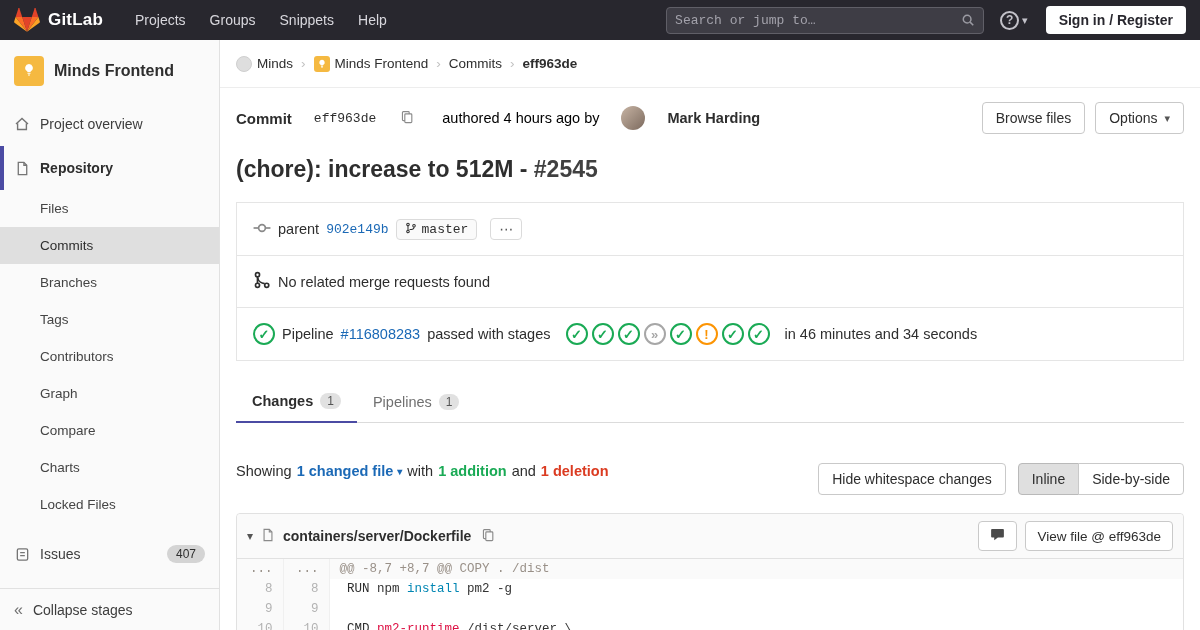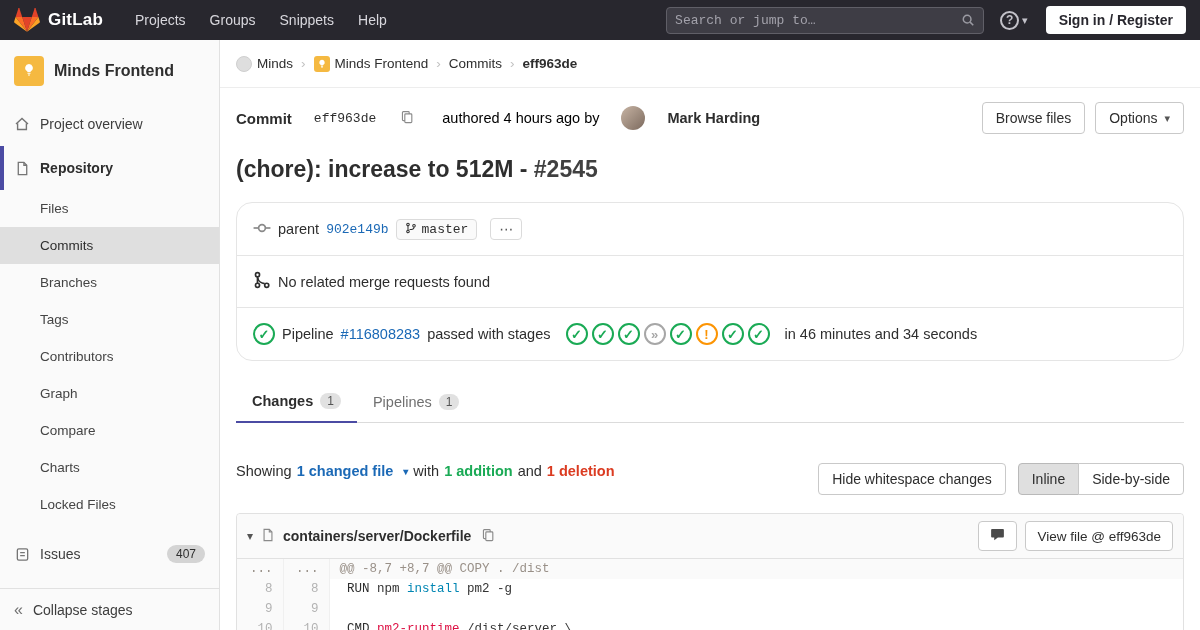--- a/index.html
+++ b/index.html
@@ -62,41 +62,41 @@
   .avatar-sm{width:24px;height:24px;border-radius:50%;background:linear-gradient(135deg,#c7b4a4 0%,#7c6a5e 100%);display:inline-block;cursor:pointer}
   .author{font-weight:bold}
   .commit-actions{display:flex;gap:10px}
   .btn{background:#fff;border:1px solid #c9c9c9;border-radius:4px;height:32px;padding:12px 13px;font-size:14px;color:#2e2e2e;display:inline-flex;align-items:center;gap:7px}
   .btn .caret{font-size:11px;color:#555}
   .btn.selected{background:#dfdfdf;border-color:#b9b9b9}
 
   .commit-title{font-size:23px;font-weight:bold;margin-top:20px;line-height:30px}
   .commit-title .link{color:#404040}
 
-  .info-box{margin-top:18px;border:1px solid #e5e5e5;border-radius:16px}
+  .info-box{margin-top:18px;border:1px solid #e5e5e5;border-radius:0}
   .info-row{display:flex;align-items:center;gap:7px;padding:15px 16px;border-bottom:1px solid #e5e5e5;font-size:14.5px}
   .info-row:last-child{border-bottom:0}
   .link-blue{color:#1b69b6}
   .branch-pill{display:inline-flex;align-items:center;gap:5px;background:#fafafa;border:1px solid #dbdbdb;border-radius:4px;padding:2px 8px;font-size:13px}
   .ellipsis-btn{border:1px solid #dbdbdb;background:#fff;border-radius:4px;height:22px;padding:0 8px;color:#555;font-size:14px;line-height:1;margin-left:6px}
   .status-ico{width:22px;height:22px;border-radius:50%;border:2px solid;display:inline-flex;align-items:center;justify-content:center;font-size:13px;font-weight:bold;background:#fff;flex:none}
   .status-ico.success,.stage.success{border-color:#1aaa55;color:#1aaa55}
   .mini-graph{display:flex;align-items:center;gap:4px;margin:0 8px}
   .stage{width:22px;height:22px;border-radius:50%;border:2px solid;display:inline-flex;align-items:center;justify-content:center;font-size:13px;font-weight:bold;background:#fff;cursor:pointer}
   .stage.skipped{border-color:#a7a7a7;color:#a7a7a7}
   .stage.warning{border-color:#fc9403;color:#fc9403}
 
   .tabs{margin-top:22px;border-bottom:1px solid #dbdbdb;display:flex}
   .tab{padding:10px 16px 12px;display:flex;align-items:center;gap:7px;color:#707070;font-size:14.5px;cursor:pointer}
   .tab.active{color:#2e2e2e;font-weight:bold;border-bottom:2px solid #4b4ba3;margin-bottom:-1px}
   .tab-badge{background:#e1e1e1;border-radius:9px;padding:1px 7px;font-size:12px;color:#555;font-weight:normal}
 
   .diff-toolbar{margin-top:40px;display:flex;justify-content:space-between;align-items:flex-start}
   .toolbar-left{display:flex;align-items:center;gap:5px;font-size:14.5px}
-  .dd-link{color:#1b69b6;font-weight:bold;display:inline-flex;align-items:center;gap:10px}
+  .dd-link{color:#1b69b6;font-weight:bold;display:inline-flex;align-items:center;gap:4px}
   .dd-link .caret{font-size:10px}
   .add-count{color:#1aaa55;font-weight:bold}
   .del-count{color:#db3b21;font-weight:bold}
   .toolbar-right{display:flex;align-items:center}
   .ws-btn{margin-right:12px}
   .btn-group{display:inline-flex}
   .btn-group .btn{border-radius:0}
   .btn-group .btn:first-child{border-radius:4px 0 0 4px}
   .btn-group .btn:last-child{border-radius:0 4px 4px 0;margin-left:-1px}
 

